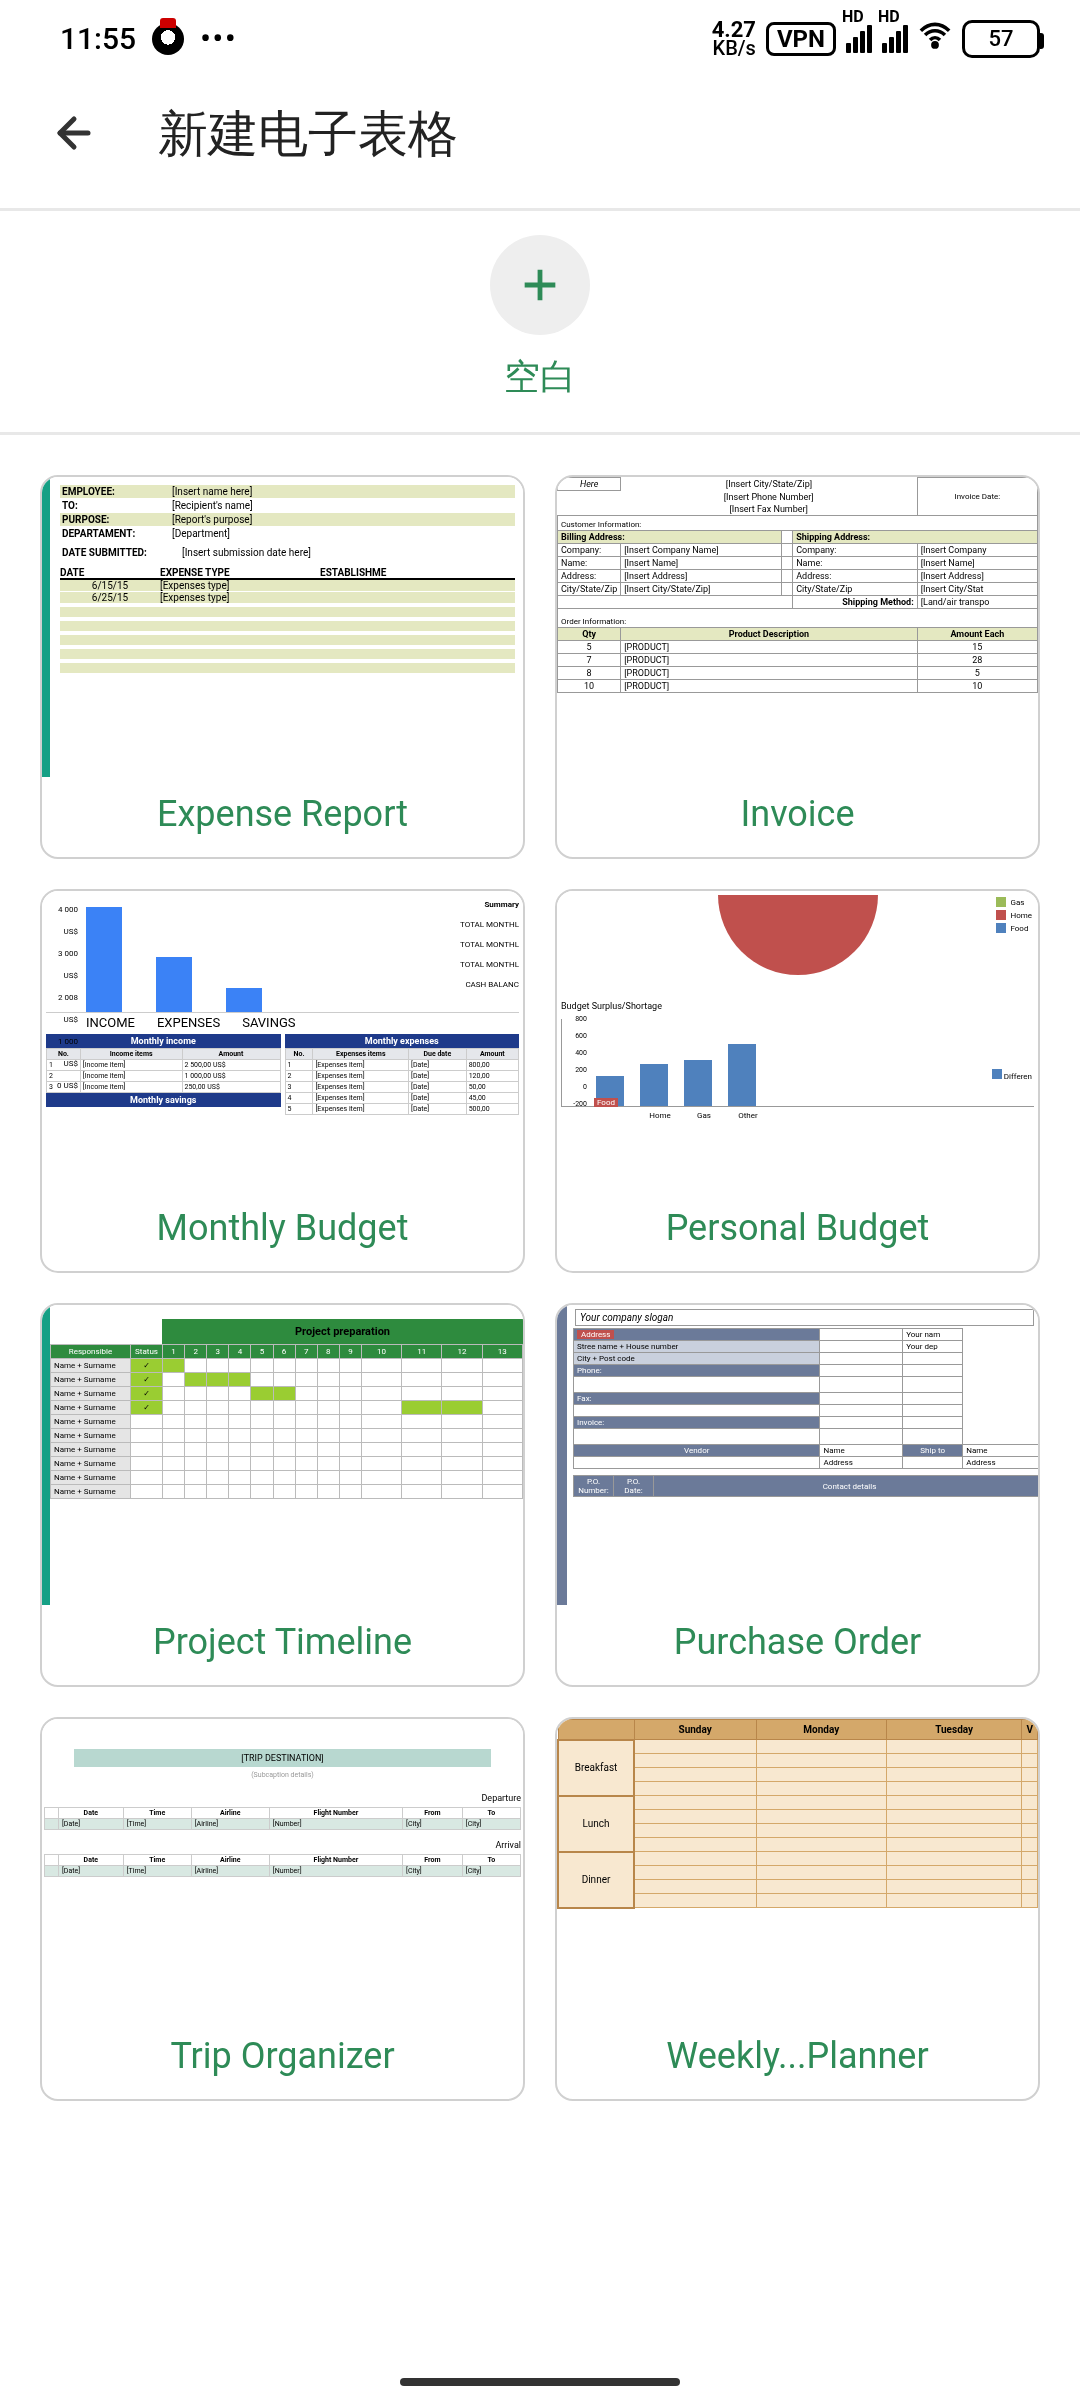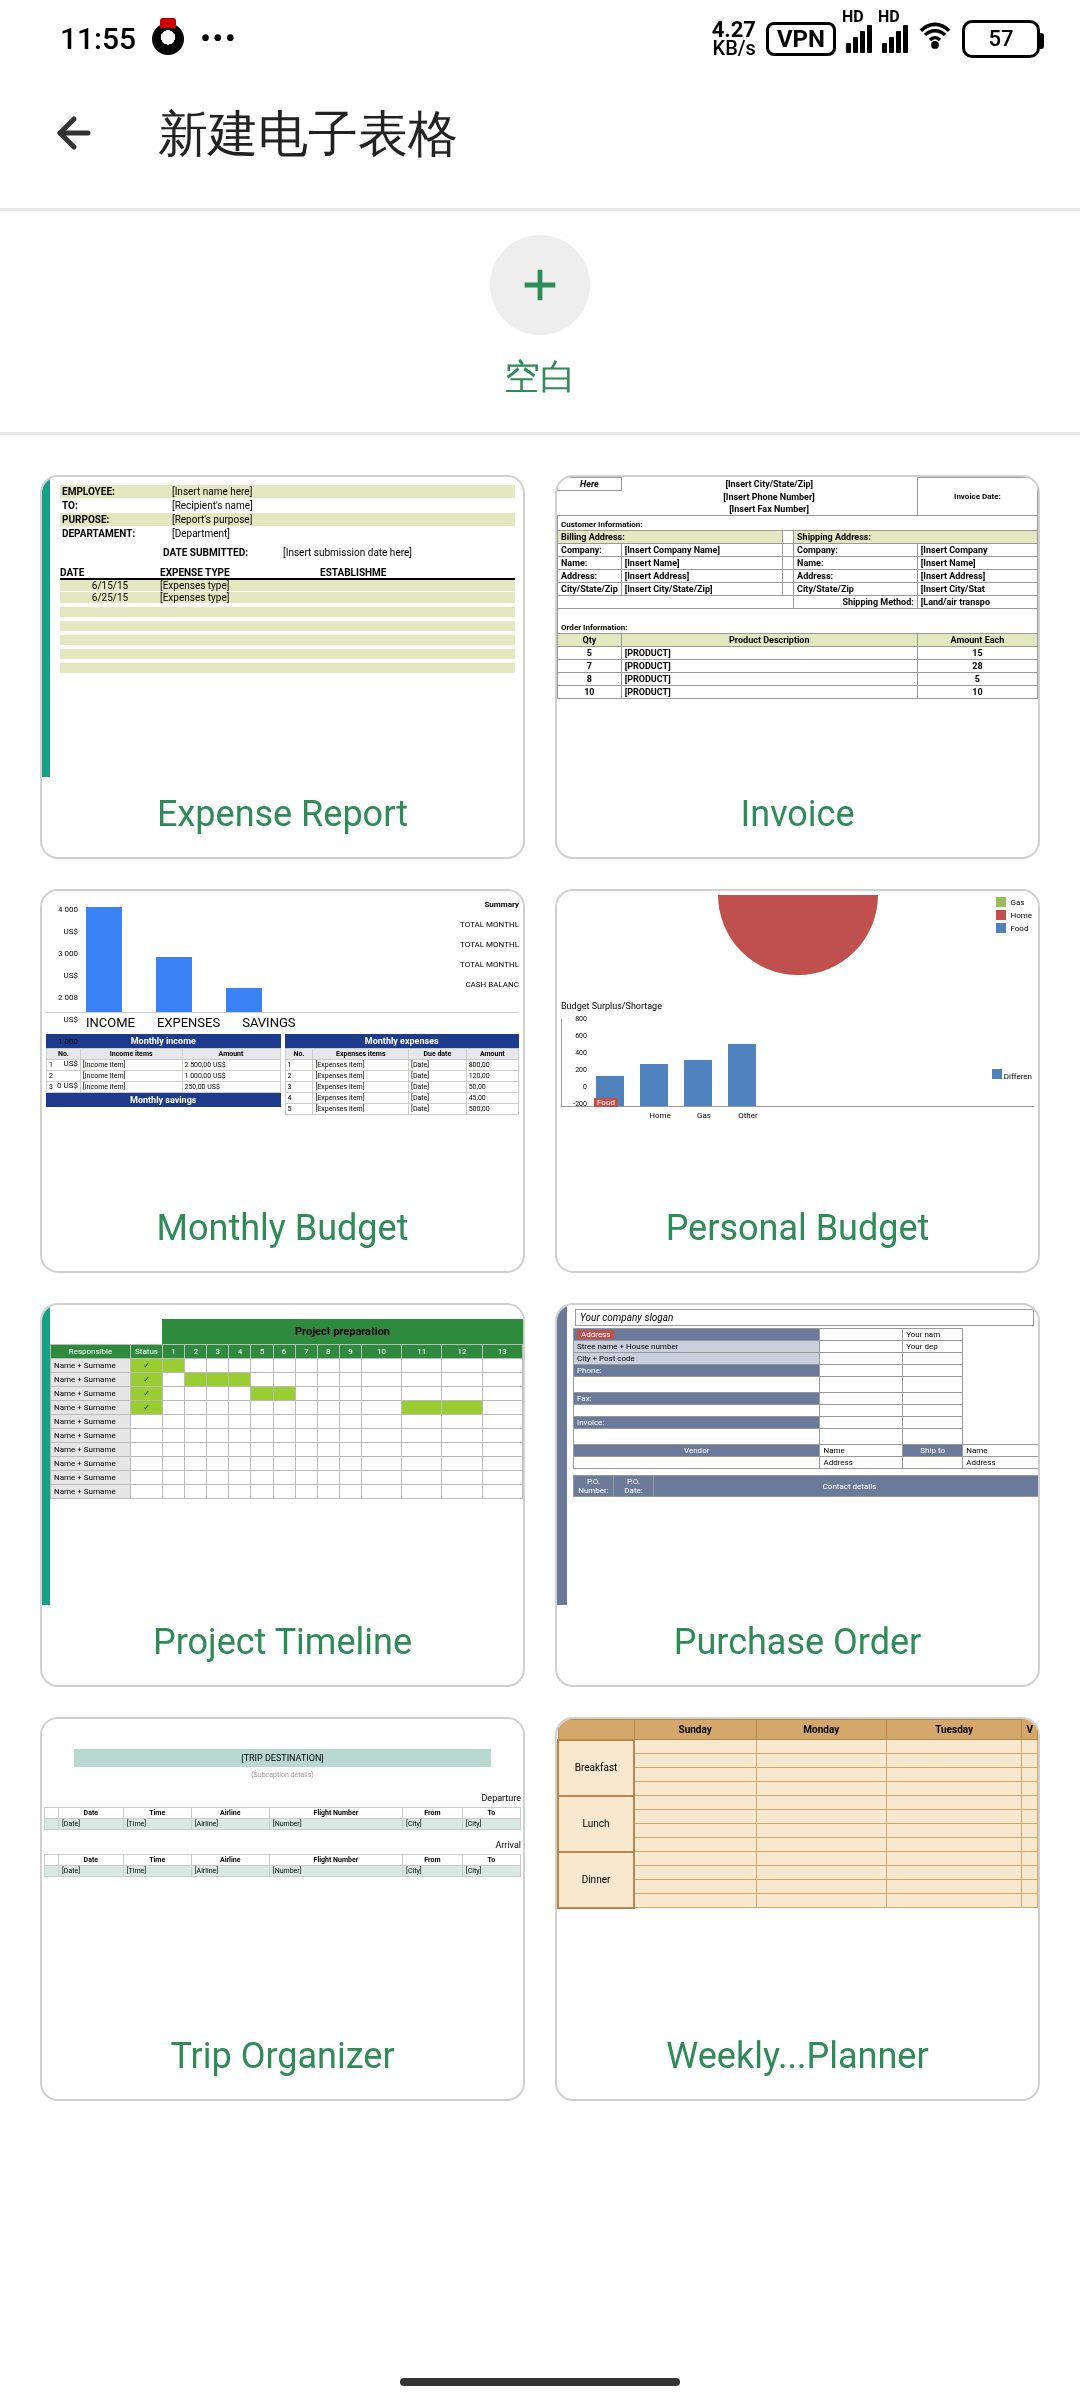--- a/index.html
+++ b/index.html
@@ -104,21 +104,21 @@
   .exp-rep .hdr { display:flex; font-weight:700; border-bottom:2px solid #000; margin-top:8px; }
   .exp-rep .hdr span:nth-child(1){width:100px;} .exp-rep .hdr span:nth-child(2){width:160px;}
   .exp-rep .drow { display:flex; background:#e4e8c1; margin-bottom:1px; }
   .exp-rep .drow span:nth-child(1){width:100px;text-align:center;} .exp-rep .drow span:nth-child(2){width:160px;}
   .exp-rep .bars div { height:10px; background:#e4e8c1; margin:4px 0; }
   .exp-rep-edge { position:absolute; left:0; top:0; width:8px; height:100%; background:#16a085; }
 
   
   .inv { font-size: 9px; }
   .inv table { border-collapse: collapse; width: 100%; }
-  .inv td, .inv th { border: 1px solid #999; padding: 1px 3px; white-space: nowrap; overflow:hidden;font-weight:bold; }
+  .inv td, .inv th { border: 1px solid #999; padding: 1px 3px; white-space: nowrap; overflow:hidden; }
   .inv .hdr-top td { border:none; text-align:center; }
   .inv .sec { background:#e4e8c1; font-weight:700; }
   .inv .ctr { text-align:center; }
 
   
   .mbud { font-size: 9px; position:relative; padding:2px 4px; }
   .mbud .chart { height:120px; display:flex; align-items:flex-end; gap:34px; padding-left:40px; border-bottom:1px solid #ccc; position:relative; }
   .mbud .chart .b { width:36px; background:#3b82f6; }
   .mbud .yax { position:absolute; left:0; top:8px; font-size:8px; line-height:22px; text-align:right; width:36px; }
   .mbud .xlabels { display:flex; gap:22px; padding-left:40px; font-size:13px; margin-top:2px; }
@@ -270,21 +270,21 @@
             <span>[Recipient's name]</span>
           </div>
         <div class="row">
             <span class="lbl">PURPOSE:</span>
             <span>[Report's purpose]</span>
           </div>
         <div class="row wh">
             <span class="lbl">DEPARTAMENT:</span>
             <span>[Department]</span>
           </div>
-        <div class="row wh" style="margin-top:6px;justify-content:center;">
+        <div class="row wh" style="margin-top:6px;">
             <span class="lbl" style="width:120px">DATE SUBMITTED:</span>
             <span>[Insert submission date here]</span>
           </div>
         <div class="hdr">
             <span>DATE</span>
             <span>EXPENSE TYPE</span>
             <span>ESTABLISHME</span>
           </div>
         <div class="drow">
             <span>6/15/15</span>
@@ -359,21 +359,21 @@
                 <td></td>
                 <td>City/State/Zip</td>
                 <td>[Insert City/Stat</td>
               </tr>
           <tr>
                 <td colspan="3"></td>
                 <td style="text-align:right;font-weight:700">Shipping Method:</td>
                 <td>[Land/air transpo</td>
               </tr>
           <tr>
-                <td colspan="5" style="font-size:8px;padding-top:14px">Order Information:</td>
+                <td colspan="5" style="font-size:8px;padding-top:8px">Order Information:</td>
               </tr>
           <tr>
                 <th class="sec ctr" style="width:40px">Qty</th>
                 <th class="sec ctr" colspan="3">Product Description</th>
                 <th class="sec ctr">Amount Each</th>
               </tr>
           <tr>
                 <td class="ctr">5</td>
                 <td colspan="3">[PRODUCT]</td>
                 <td class="ctr">15</td>

